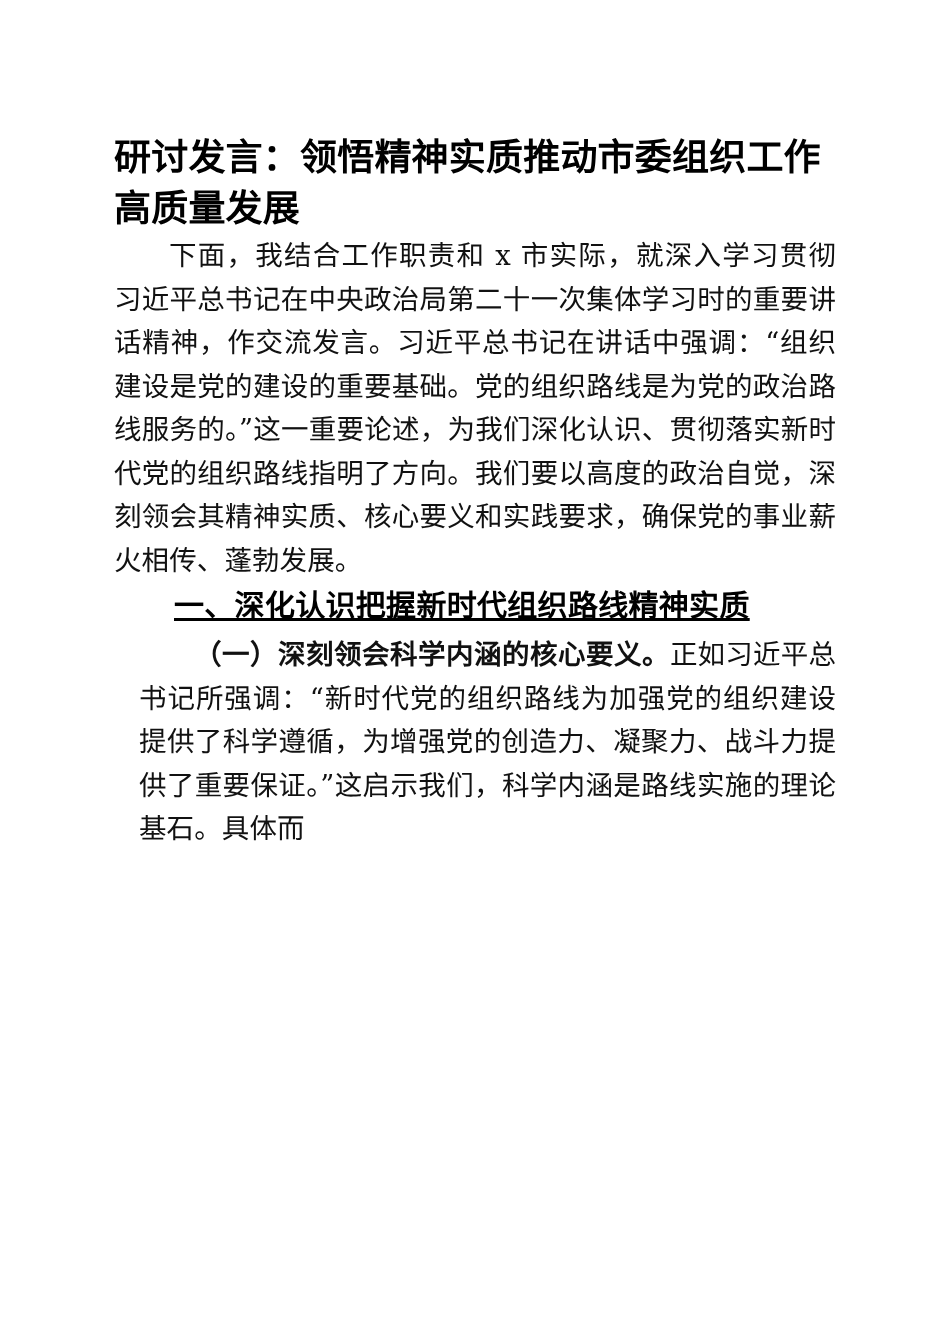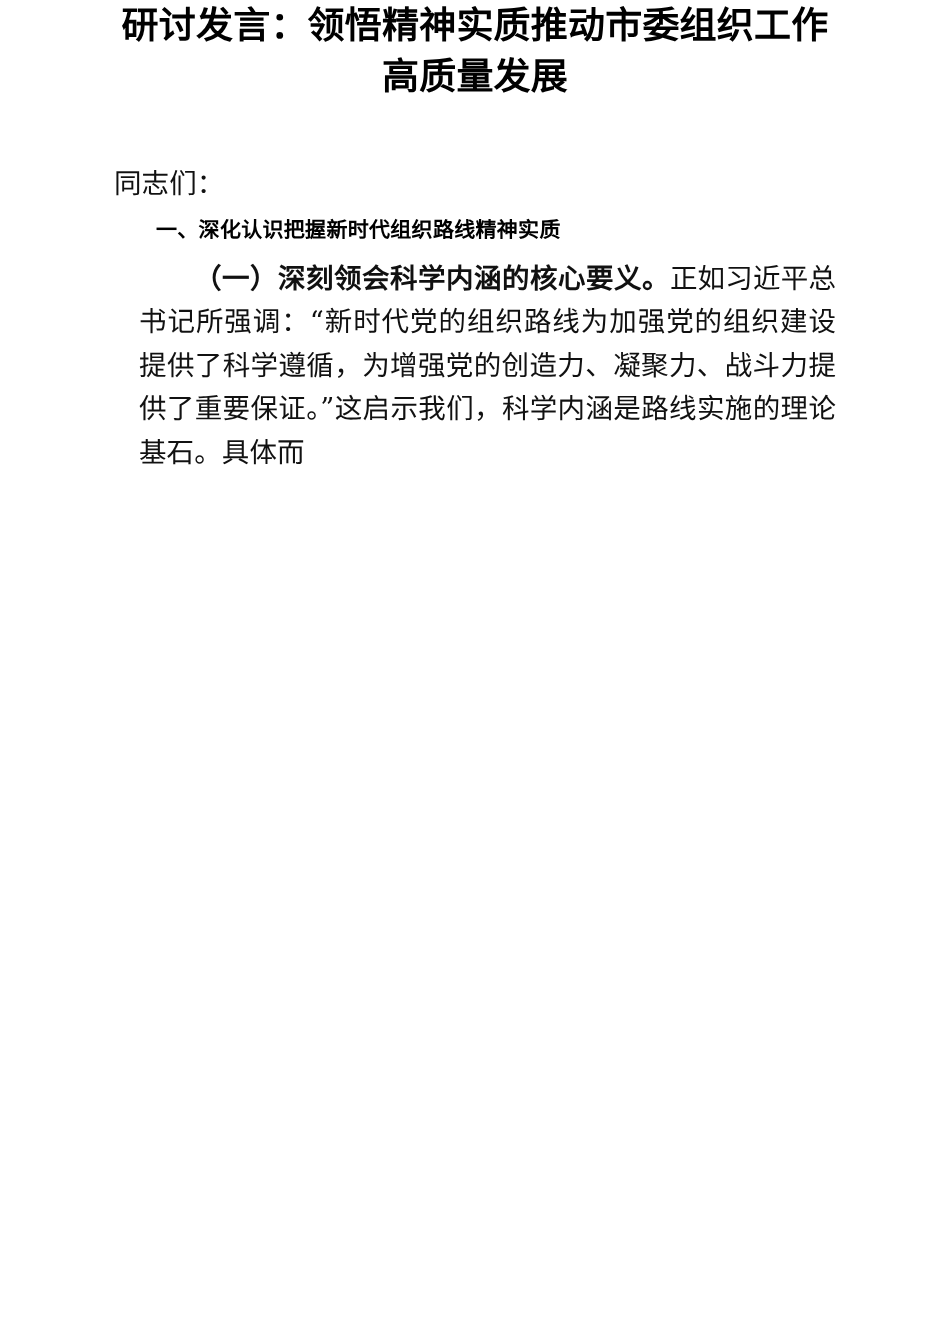--- a/index.html
+++ b/index.html
@@ -24,25 +24,25 @@
   }
   .content {
     position: absolute;
     left: 114px;
     top: 0;
     width: 722px;
   }
   
   .doc-title {
     margin: 0;
+    padding-top: 132px;
     font-family: "Liberation Serif", "DejaVu Serif", serif;
     font-weight: 700;
     font-size: 37px;
     line-height: 51px;
-    text-align: center;
     letter-spacing: 0.2px;
     color: #000;
   }
   
   .para {
     margin: 0;
     font-family: "DejaVu Serif", "Liberation Serif", serif;
     font-size: 27.5px;
     line-height: 43.5px;
     text-align: justify;
@@ -55,47 +55,48 @@
     text-indent: 2em;
   }
   .para.first-block {
     margin-top: 60px;
   }
   
   .section-heading {
     margin: 0;
     font-family: "Liberation Sans", "DejaVu Sans", sans-serif;
     font-weight: 700;
-    font-size: 21px;
+    font-size: 30px;
     line-height: 47px;
     text-indent: 2em;
     text-align: left;
     color: #000;
     letter-spacing: 0.3px;
+    text-decoration: underline;
   }
   
   .sub-lead {
     font-weight: 700;
     letter-spacing: 0.4px;
   }
   .para.subsec {
     margin-top: 4px;
     margin-left: 25px;
   }
 </style>
 </head>
 <body>
 
 <div class="page">
   <div class="content">
 
     <h1 class="doc-title">研讨发言：领悟精神实质推动市委组织工作高质量发展</h1>
 
-    <p class="para first-block">同志们：</p>
 
+    <p class="para indent">下面，我结合工作职责和 x 市实际，就深入学习贯彻习近平总书记在中央政治局第二十一次集体学习时的重要讲话精神，作交流发言。习近平总书记在讲话中强调：“组织建设是党的建设的重要基础。党的组织路线是为党的政治路线服务的。”这一重要论述，为我们深化认识、贯彻落实新时代党的组织路线指明了方向。我们要以高度的政治自觉，深刻领会其精神实质、核心要义和实践要求，确保党的事业薪火相传、蓬勃发展。</p>
 
     <h2 class="section-heading">一、深化认识把握新时代组织路线精神实质</h2>
 
 
     <p class="para indent subsec"><span class="sub-lead">（一）深刻领会科学内涵的核心要义。</span><span>正如习近平总书记所强调：“新时代党的组织路线为加强党的组织建设提供了科学遵循，为增强党的创造力、凝聚力、战斗力提供了重要保证。”这启示我们，科学内涵是路线实施的理论基石。具体而</span></p>
 
   </div>
 </div>
 
 </body></html>

